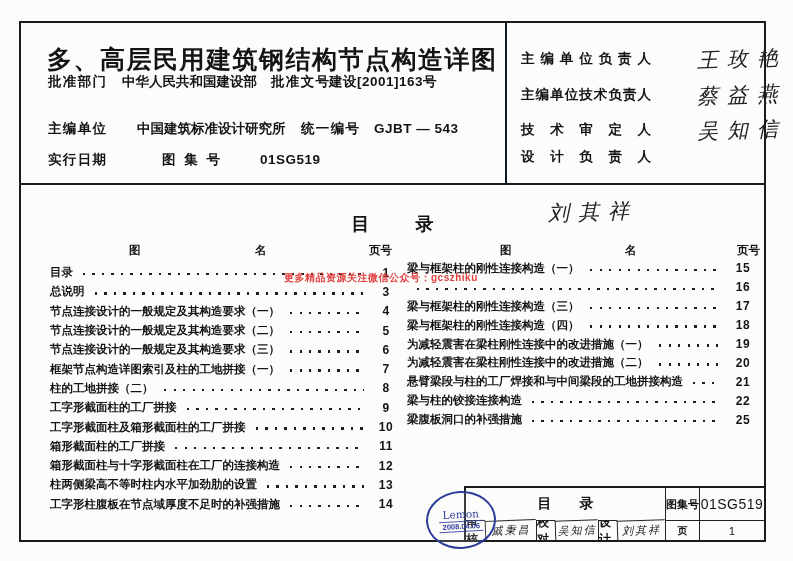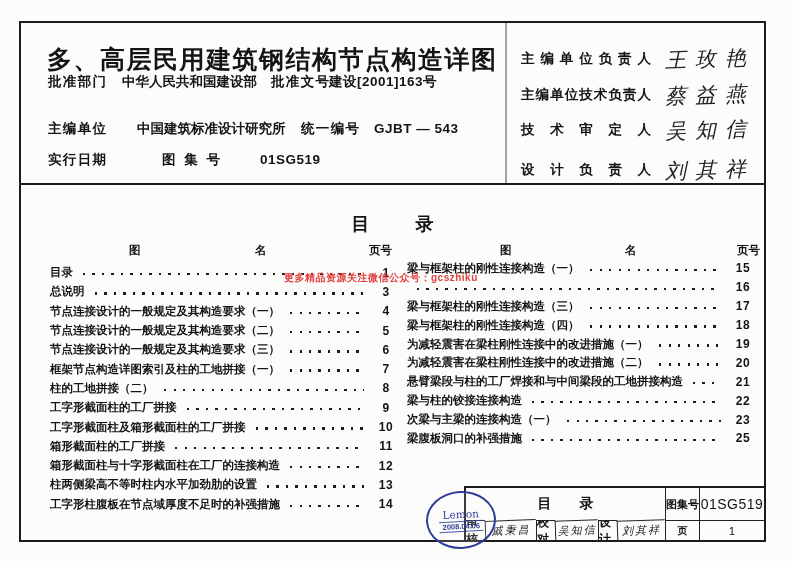--- a/index.html
+++ b/index.html
@@ -8,41 +8,41 @@
     background:#fcfcfa;color:#141414;
     font-family:"Liberation Sans","DejaVu Sans",sans-serif;
   }
   
   .frame{
     position:absolute;left:19px;top:21px;width:743px;height:517px;
     border:2px solid #1b1b1b;background:transparent;
   }
   
   .header-box{position:absolute;left:0;top:0;width:100%;height:160px;border-bottom:2px solid #1b1b1b;display:flex;}
-  .header-left{width:484px;border-right:2px solid #a3a3a3;position:relative;text-decoration:underline;}
+  .header-left{width:484px;border-right:2px solid #0f172a;position:relative;text-decoration:underline;}
   .header-right{flex:1;position:relative;}
   .doc-title{
     position:absolute;left:26px;top:20px;width:440px;
     font-size:25px;font-weight:bold;letter-spacing:1.5px;white-space:nowrap;
   }
   .meta-row{position:absolute;left:27px;display:flex;align-items:baseline;font-weight:bold;font-size:13.5px;white-space:nowrap;}
   .meta-row.r1{top:50px;}
   .meta-row.r2{top:97px;gap:15px;}
   .meta-row.r3{top:128px;gap:40px;}
   .jlabel{display:inline-block;text-align:justify;text-align-last:justify;}
   .meta-label{width:58px;margin-right:16px;}
   .meta-value{width:149px;}
   .meta-label2{width:58px;}
   .meta-value2{letter-spacing:0.5px;}
   .r3 .meta-value{letter-spacing:7px;}
-  .sign-row{position:absolute;left:14px;display:flex;align-items:center;white-space:nowrap;}
+  .sign-row{position:absolute;left:14px;display:flex;align-items:center;white-space:nowrap;gap:32px;}
   .sign-row.s1{top:22px;}
   .sign-row.s2{top:58px;}
   .sign-row.s3{top:93px;}
-  .sign-row.s4{top:133px;}
+  .sign-row.s4{top:125px;flex-direction:column;}
   .sign-role{width:130px;font-weight:bold;font-size:13.5px;}
   .handwriting{
     font-family:"DejaVu Serif","Liberation Serif",serif;
     font-style:italic;letter-spacing:9px;color:#222;
   }
   .sign-name{font-size:21px;margin-left:14px;transform:rotate(-2deg);}
   
   .toc-title{position:absolute;top:189px;left:0;width:100%;text-align:center;
     font-size:18px;font-weight:bold;letter-spacing:46px;text-indent:46px;white-space:nowrap;}
   .col-hd{position:absolute;top:220px;font-size:11.5px;font-weight:bold;white-space:nowrap;}
@@ -246,25 +246,20 @@
         <span class="toc-text">悬臂梁段与柱的工厂焊接和与中间梁段的工地拼接构造</span>
         <span class="leader"></span>
         <span class="toc-page">21</span>
       </div>
       <div class="toc-row">
         <span class="toc-text">梁与柱的铰接连接构造</span>
         <span class="leader"></span>
         <span class="toc-page">22</span>
       </div>
       <div class="toc-row">
-        <span class="toc-text">次梁与主梁的连接构造（一）</span>
-        <span class="leader"></span>
-        <span class="toc-page">23</span>
-      </div>
-      <div class="toc-row">
         <span class="toc-text">梁腹板洞口的补强措施</span>
         <span class="leader"></span>
         <span class="toc-page">25</span>
       </div>
     </div>
 
   <div class="tblock">
     <div class="tb-cell no-l no-t tb-title">目录</div>
     <div class="tb-cell no-t tb-atlas-label">图集号</div>
     <div class="tb-cell no-t tb-atlas-no">01SG519</div>

